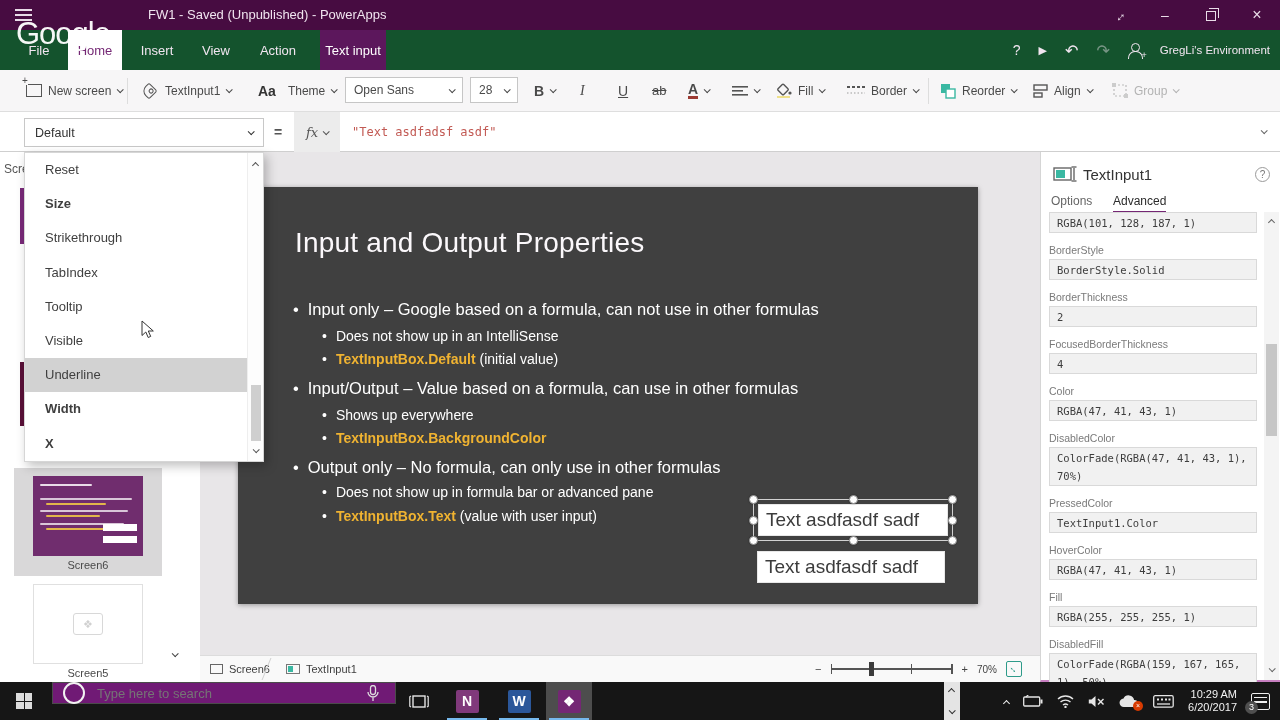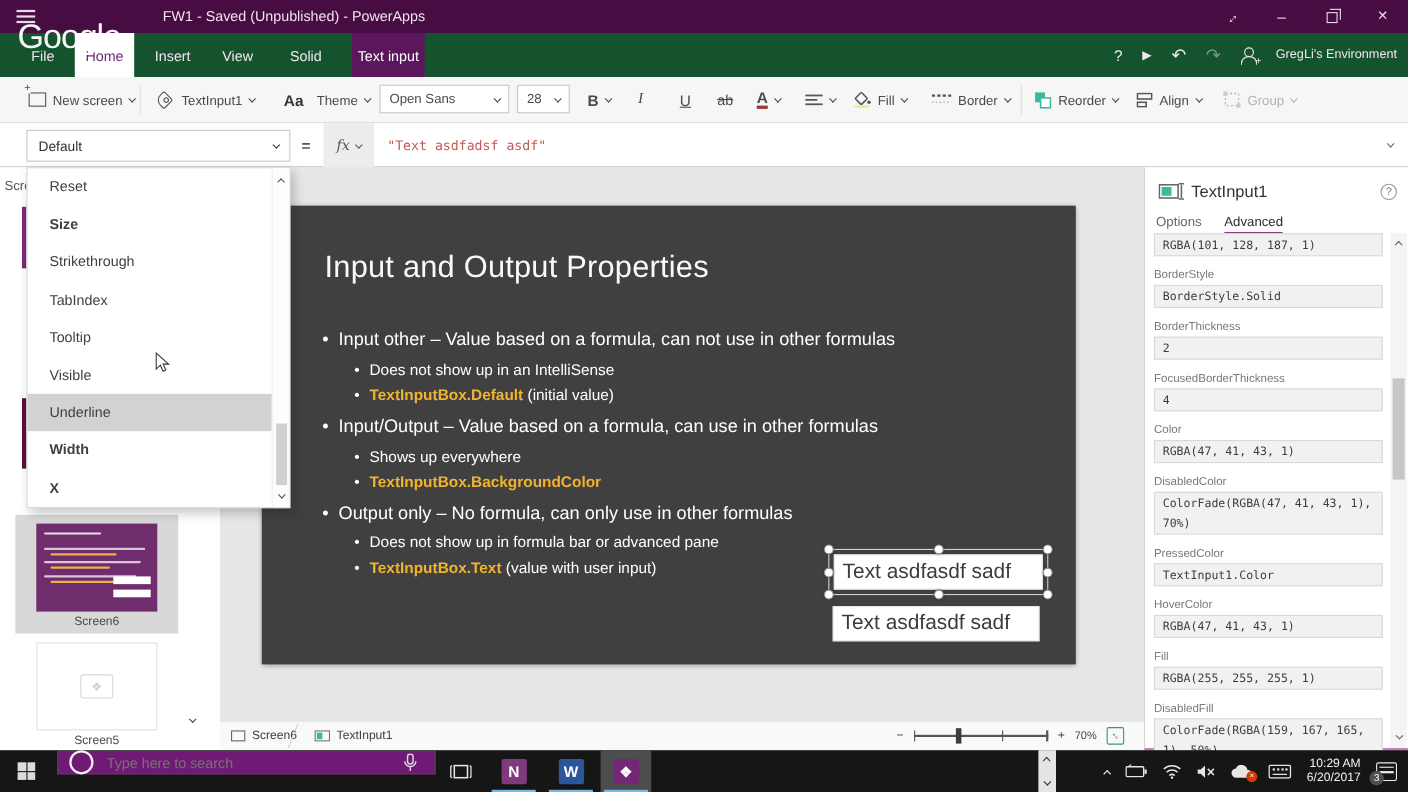--- a/index.html
+++ b/index.html
@@ -161,21 +161,21 @@
   <div class="winctl" style="right:46px;"><span class="restore-box"></span></div>
   <div class="winctl" style="right:0; font-size:16px;">×</div>
 </div>
 <div class="google-mark">Google</div>
 
 <div class="menubar">
   <div class="mtab" style="left:18px; width:42px;">File</div>
   <div class="mtab active" style="left:68px; width:54px;">Home</div>
   <div class="mtab" style="left:132px; width:50px;">Insert</div>
   <div class="mtab" style="left:192px; width:48px;">View</div>
-  <div class="mtab" style="left:250px; width:56px;">Solid</div>
+  <div class="mtab" style="left:250px; width:56px;">Action</div>
   <div class="mtab context" style="left:320px; width:66px;">Text input</div>
   <div class="menu-right">
     <span>?</span>
     <span style="font-size:11px;">▶</span>
     <span style="font-size:16px;">↶</span>
     <span class="faded" style="font-size:16px;">↷</span>
     <span class="person-ic">
         <span class="person-plus">+</span>
       </span>
     <span class="envname">GregLi's Environment</span>
@@ -319,21 +319,21 @@
     <div class="thumb-label">Screen5</div>
   </div>
 
   <span class="chev panel-collapse"></span>
 </div>
 
 <div class="canvas">
   <div class="slide">
     <div class="slide-title">Input and Output Properties</div>
 
-    <div class="sline l1" style="top:113px;"><span>Input other – Value based on a formula, can not use in other formulas</span></div>
+    <div class="sline l1" style="top:113px;"><span>Input only – Google based on a formula, can not use in other formulas</span></div>
     <div class="sline l2" style="top:141px;"><span>Does not show up in an IntelliSense</span></div>
     <div class="sline l2" style="top:164px;"><span class="code">TextInputBox.Default</span><span> (initial value)</span></div>
     <div class="sline l1" style="top:192px;"><span>Input/Output – Value based on a formula, can use in other formulas</span></div>
     <div class="sline l2" style="top:220px;"><span>Shows up everywhere</span></div>
     <div class="sline l2" style="top:243px;"><span class="code">TextInputBox.BackgroundColor</span><span></span></div>
     <div class="sline l1" style="top:271px;"><span>Output only – No formula, can only use in other formulas</span></div>
     <div class="sline l2" style="top:297px;"><span>Does not show up in formula bar or advanced pane</span></div>
     <div class="sline l2" style="top:321px;"><span class="code">TextInputBox.Text</span><span> (value with user input)</span></div>
 
     <div class="tbox" style="left:520px; top:317px; width:190px;">

